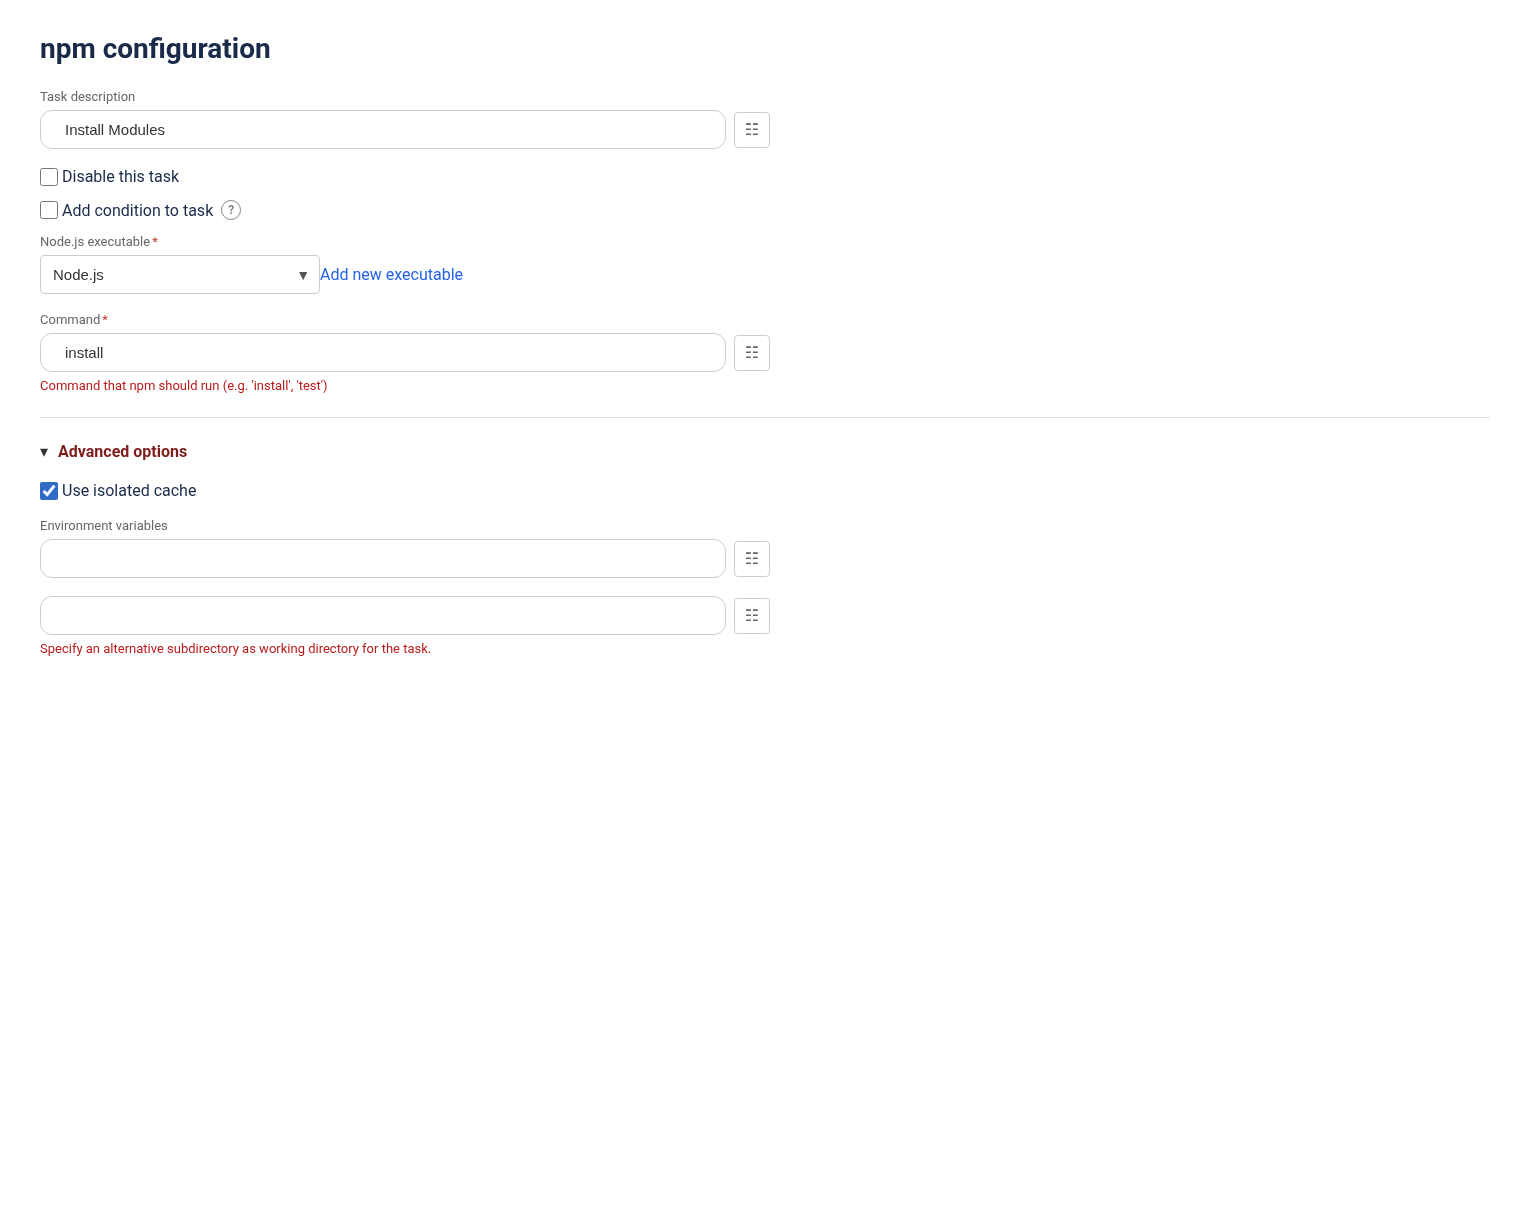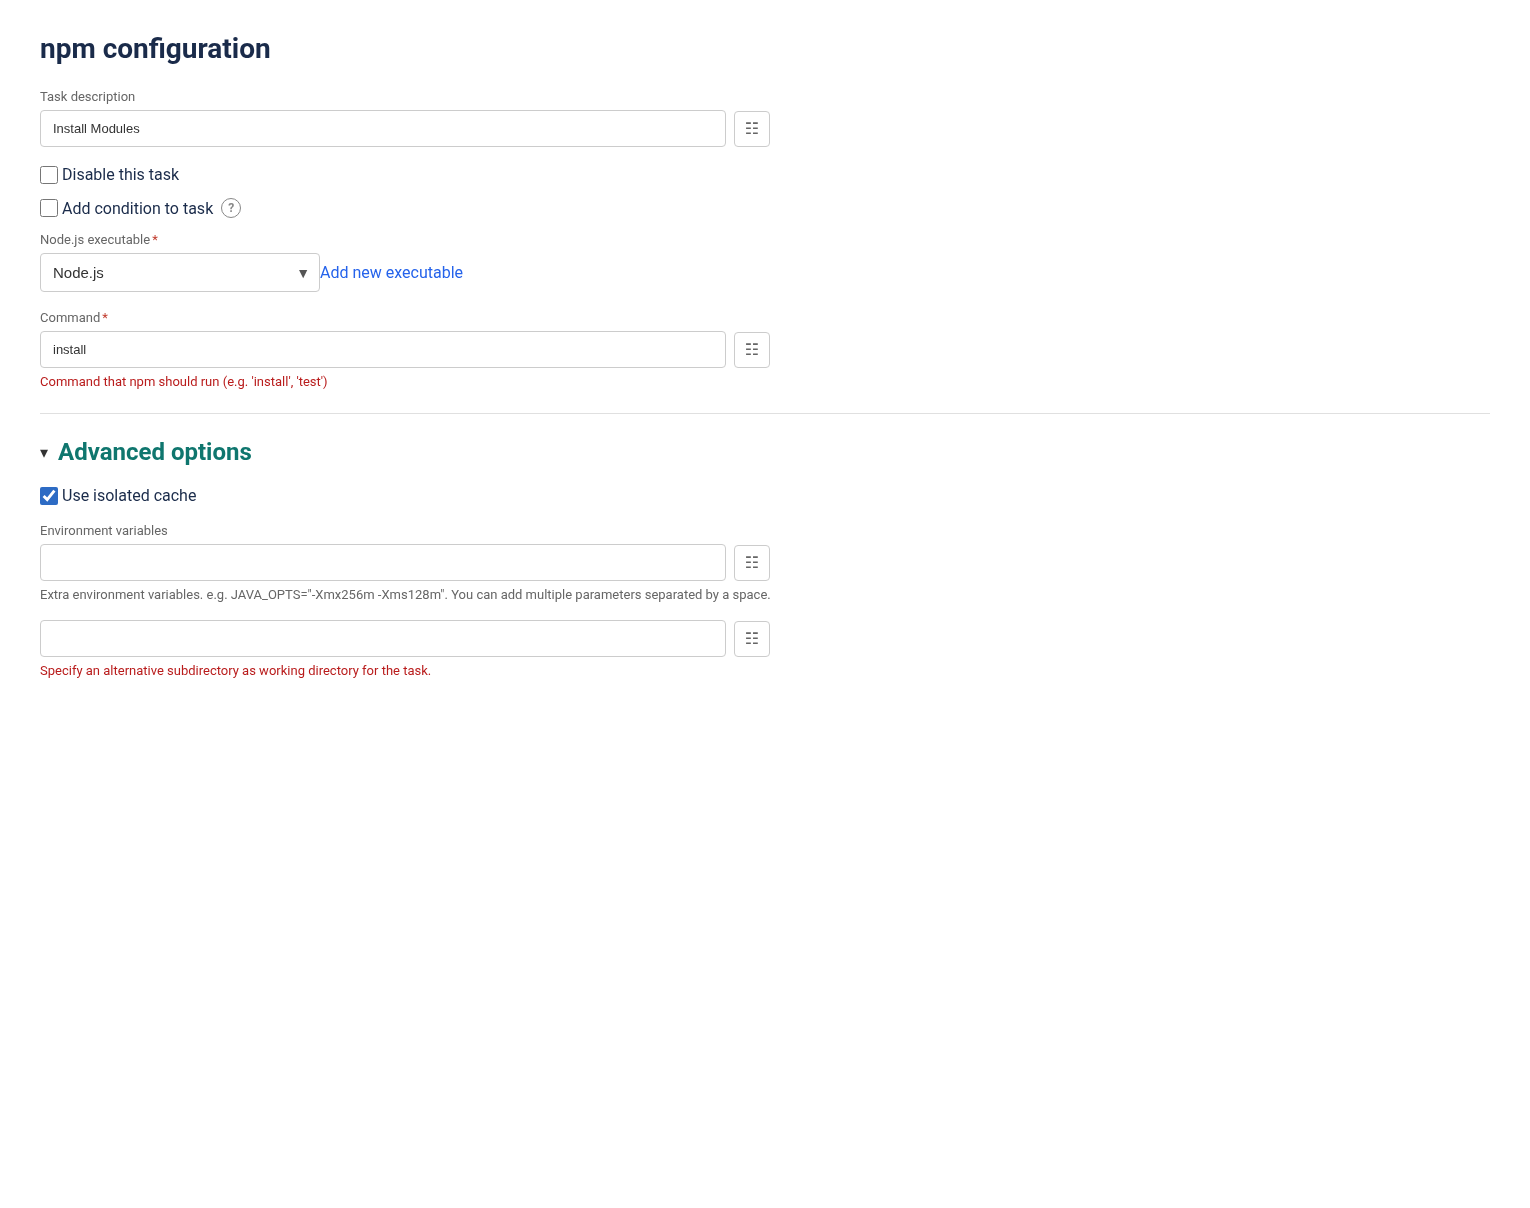--- a/index.html
+++ b/index.html
@@ -31,24 +31,24 @@
     }
 
     .required-star {
       color: #c0392b;
       margin-left: 2px;
     }
 
     .text-input {
       width: 100%;
       max-width: 700px;
-      padding: 10px 12px;
+      padding: 10px 24px;
       border: 1px solid #ccc;
-      border-radius: 4px;
-      font-size: 13px;
+      border-radius: 12px;
+      font-size: 15px;
       color: #333;
       outline: none;
     }
 
     .input-row {
       display: flex;
       align-items: center;
       gap: 8px;
       max-width: 730px;
     }
@@ -164,23 +164,23 @@
 
     .section-header {
       display: flex;
       align-items: center;
       gap: 10px;
       margin-bottom: 20px;
       cursor: pointer;
     }
 
     .section-title {
-      font-size: 24px;
+      font-size: 16px;
       font-weight: 700;
-      color: #0f766e;
+      color: #7f1d1d;
     }
 
     .chevron-icon {
       font-size: 16px;
       color: #333;
     }
 
     .isolated-cache-desc {
       font-size: 14px;
       color: #555;
@@ -264,21 +264,20 @@
 </div>
 
 <div class="field-group">
   <label class="field-label">Environment variables</label>
   <div class="input-row">
     <input type="text" class="text-input" value="" style="">
     <button class="icon-button" title="Insert variable">
       <span>☷</span>
     </button>
   </div>
-  <p class="env-hint">Extra environment variables. e.g. JAVA_OPTS="-Xmx256m -Xms128m". You can add multiple parameters separated by a space.</p>
 </div>
 
 <div class="field-group">
   <div class="input-row">
     <input type="text" class="text-input" value="" style="">
     <button class="icon-button" title="Insert variable">
       <span>☷</span>
     </button>
   </div>
   <p class="hint-text">Specify an alternative subdirectory as working directory for the task.</p>

